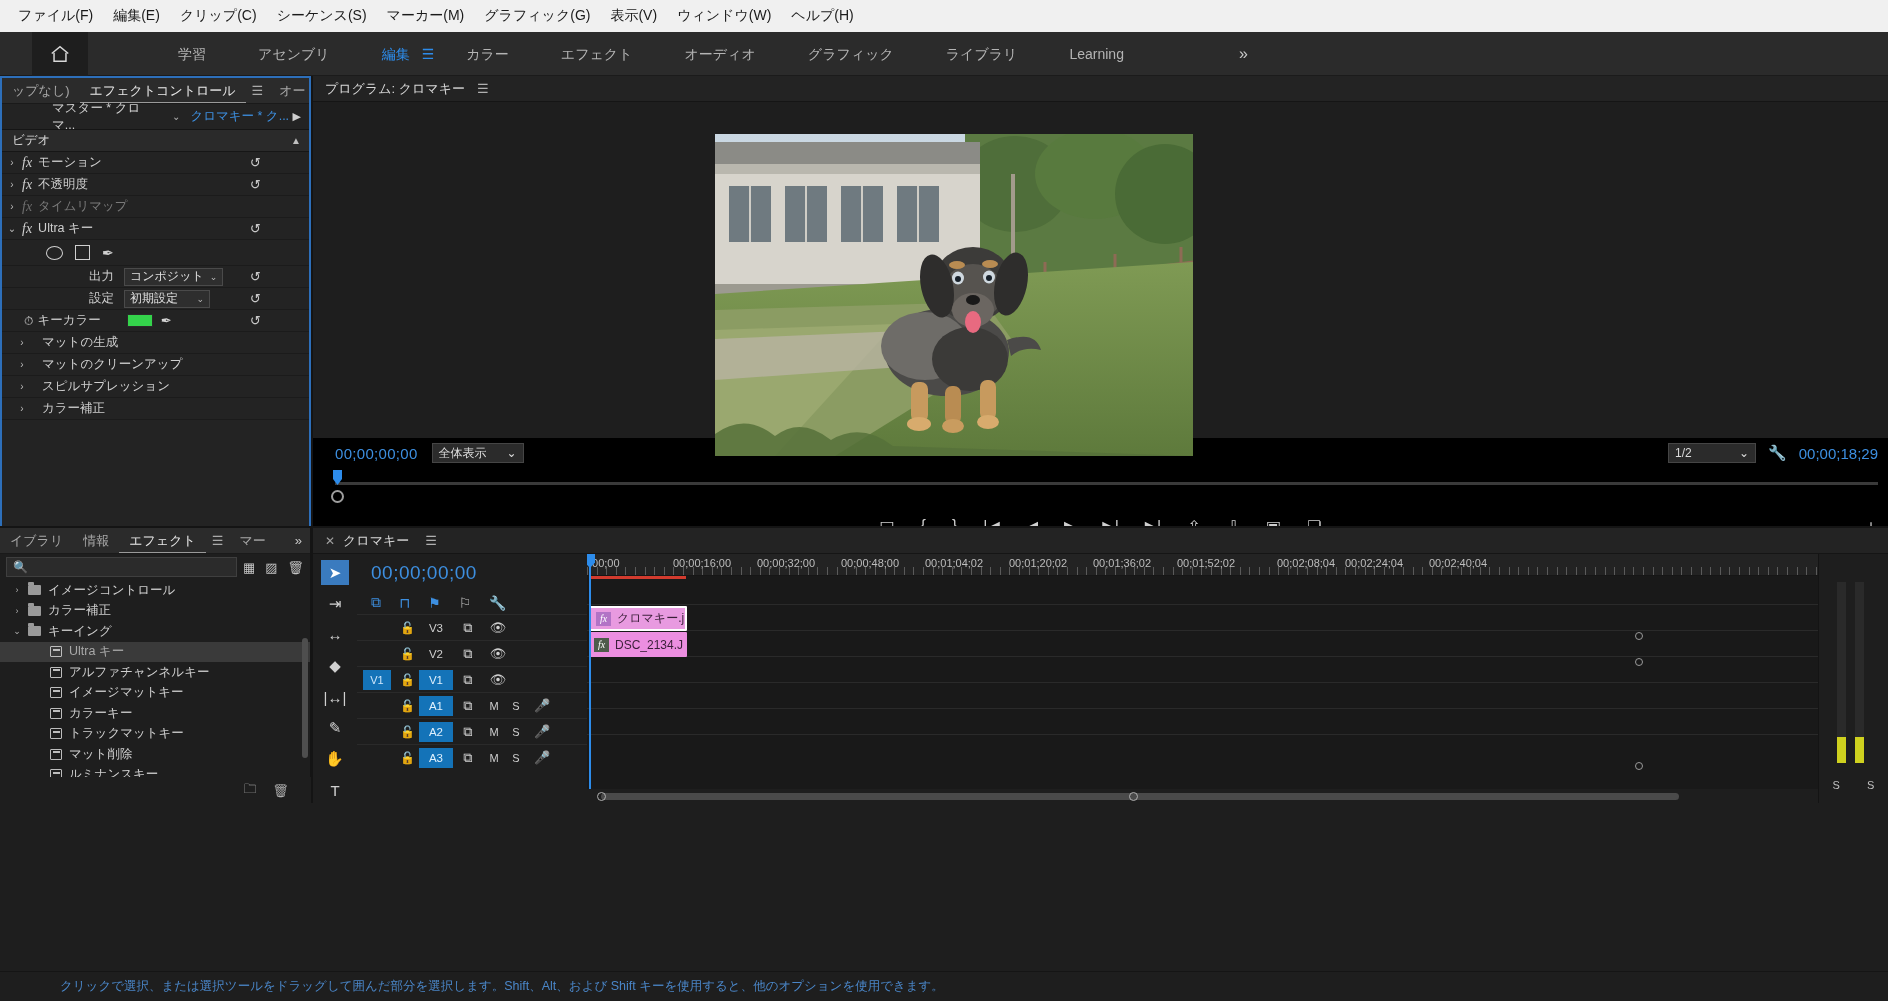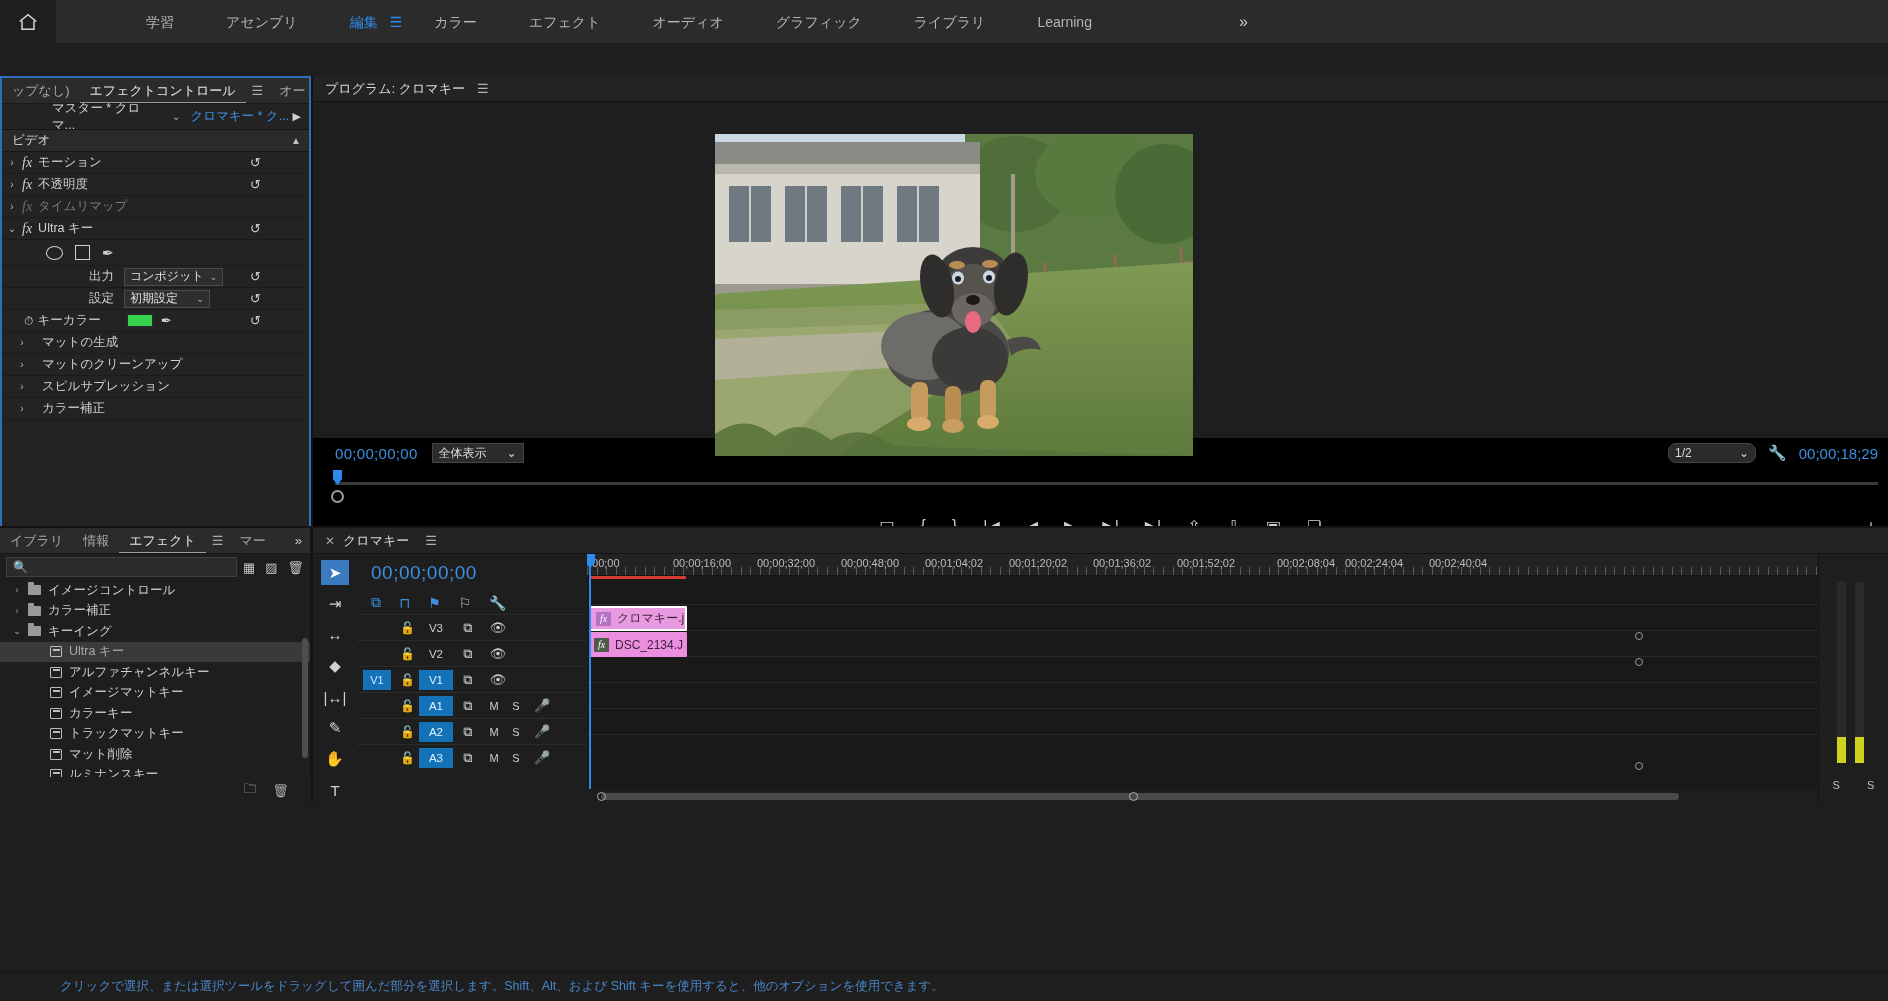--- a/index.html
+++ b/index.html
@@ -17,21 +17,21 @@
   .menubar {
     height:32px; background:#f0f0f0; color:#1a1a1a;
     display:flex; align-items:center; padding-left:8px; gap:0;
     font-size:14px;
   }
   .menubar .mi { padding:4px 10px; white-space:nowrap; cursor:default; }
 
   
   .wsbar {
     height:44px; background:#2b2b2b; display:flex; align-items:center;
-    border-bottom:1px solid #1b1b1b; position:relative;
+    border-bottom:1px solid #1b1b1b; position:relative;padding-left:32px;
   }
   .home-btn {
     width:56px; height:44px; display:flex; align-items:center; justify-content:center;
     background:#1e1e1e;
   }
   .ws-tabs { display:flex; align-items:center; margin-left:64px; gap:0; }
   .ws-tab {
     padding:0 26px; height:44px; line-height:44px; font-size:14px; color:#b4b4b4;
     white-space:nowrap; cursor:default;
   }
@@ -221,20 +221,31 @@
      background:#1e1e1e; display:flex; align-items:center; padding-left:60px;
      font-size:12.5px; color:#4a86c8; border-top:1px solid #151515;}
 
   .vline { position:absolute; background:#141414; }
 </style>
 </head>
 <body>
 
 <div class="app">
 
+  <div class="menubar" id="menubar">
+      <div class="mi">ファイル(F)</div>
+      <div class="mi">編集(E)</div>
+      <div class="mi">クリップ(C)</div>
+      <div class="mi">シーケンス(S)</div>
+      <div class="mi">マーカー(M)</div>
+      <div class="mi">グラフィック(G)</div>
+      <div class="mi">表示(V)</div>
+      <div class="mi">ウィンドウ(W)</div>
+      <div class="mi">ヘルプ(H)</div>
+    </div>
 
   <div class="wsbar">
     <div class="home-btn">
       <svg width="22" height="22" viewBox="0 0 24 24" fill="none" stroke="#d8d8d8" stroke-width="1.6">
         <path d="M3 11.5L12 4l9 7.5"></path>
           <path d="M5.5 10.5V20h13v-9.5"></path>
       </svg>
     </div>
     <div class="ws-tabs" id="wstabs">
         <div class="ws-tab">学習</div>
@@ -550,21 +561,21 @@
       </div>
     </div>
 
     <div class="pm-underbar">
       <span class="pm-tc">00;00;00;00</span>
       <span class="pm-select">
         <span>全体表示</span>
         <span class="cv">⌄</span>
       </span>
       <span class="pm-right">
-        <span class="pm-select" style="min-width:88px;border-radius:8px;">
+        <span class="pm-select" style="min-width:88px;">
           <span>1/2</span>
           <span class="cv">⌄</span>
         </span>
         <span style="font-size:15px;color:#cfcfcf;">🔧</span>
         <span class="pm-tcright">00;00;18;29</span>
       </span>
     </div>
 
     <div class="pm-scrub">
       <div class="pm-ruler"></div>

